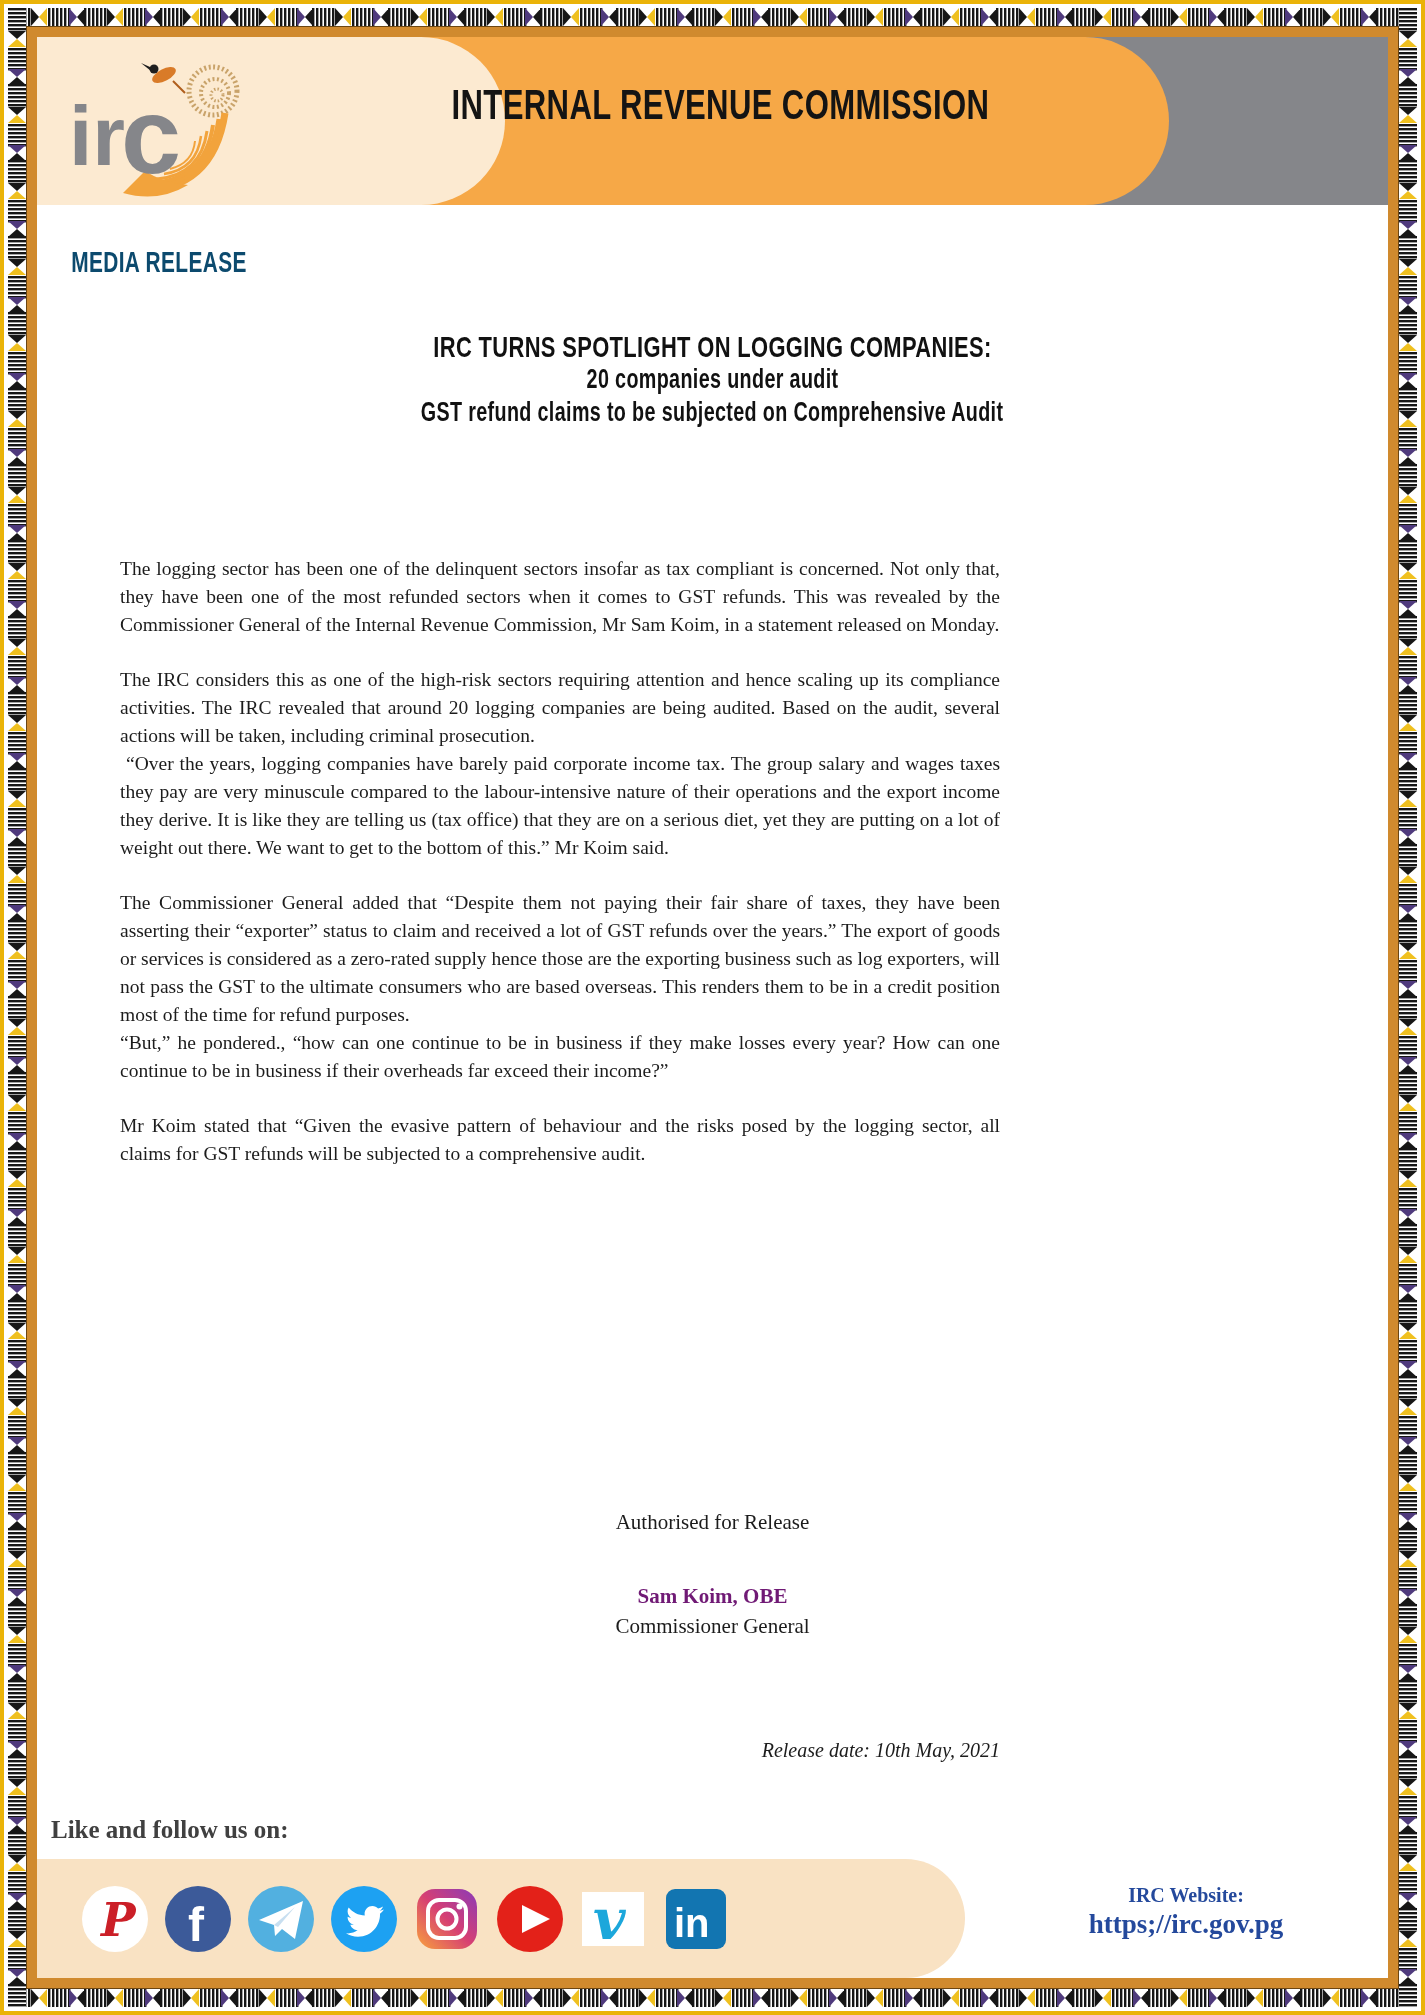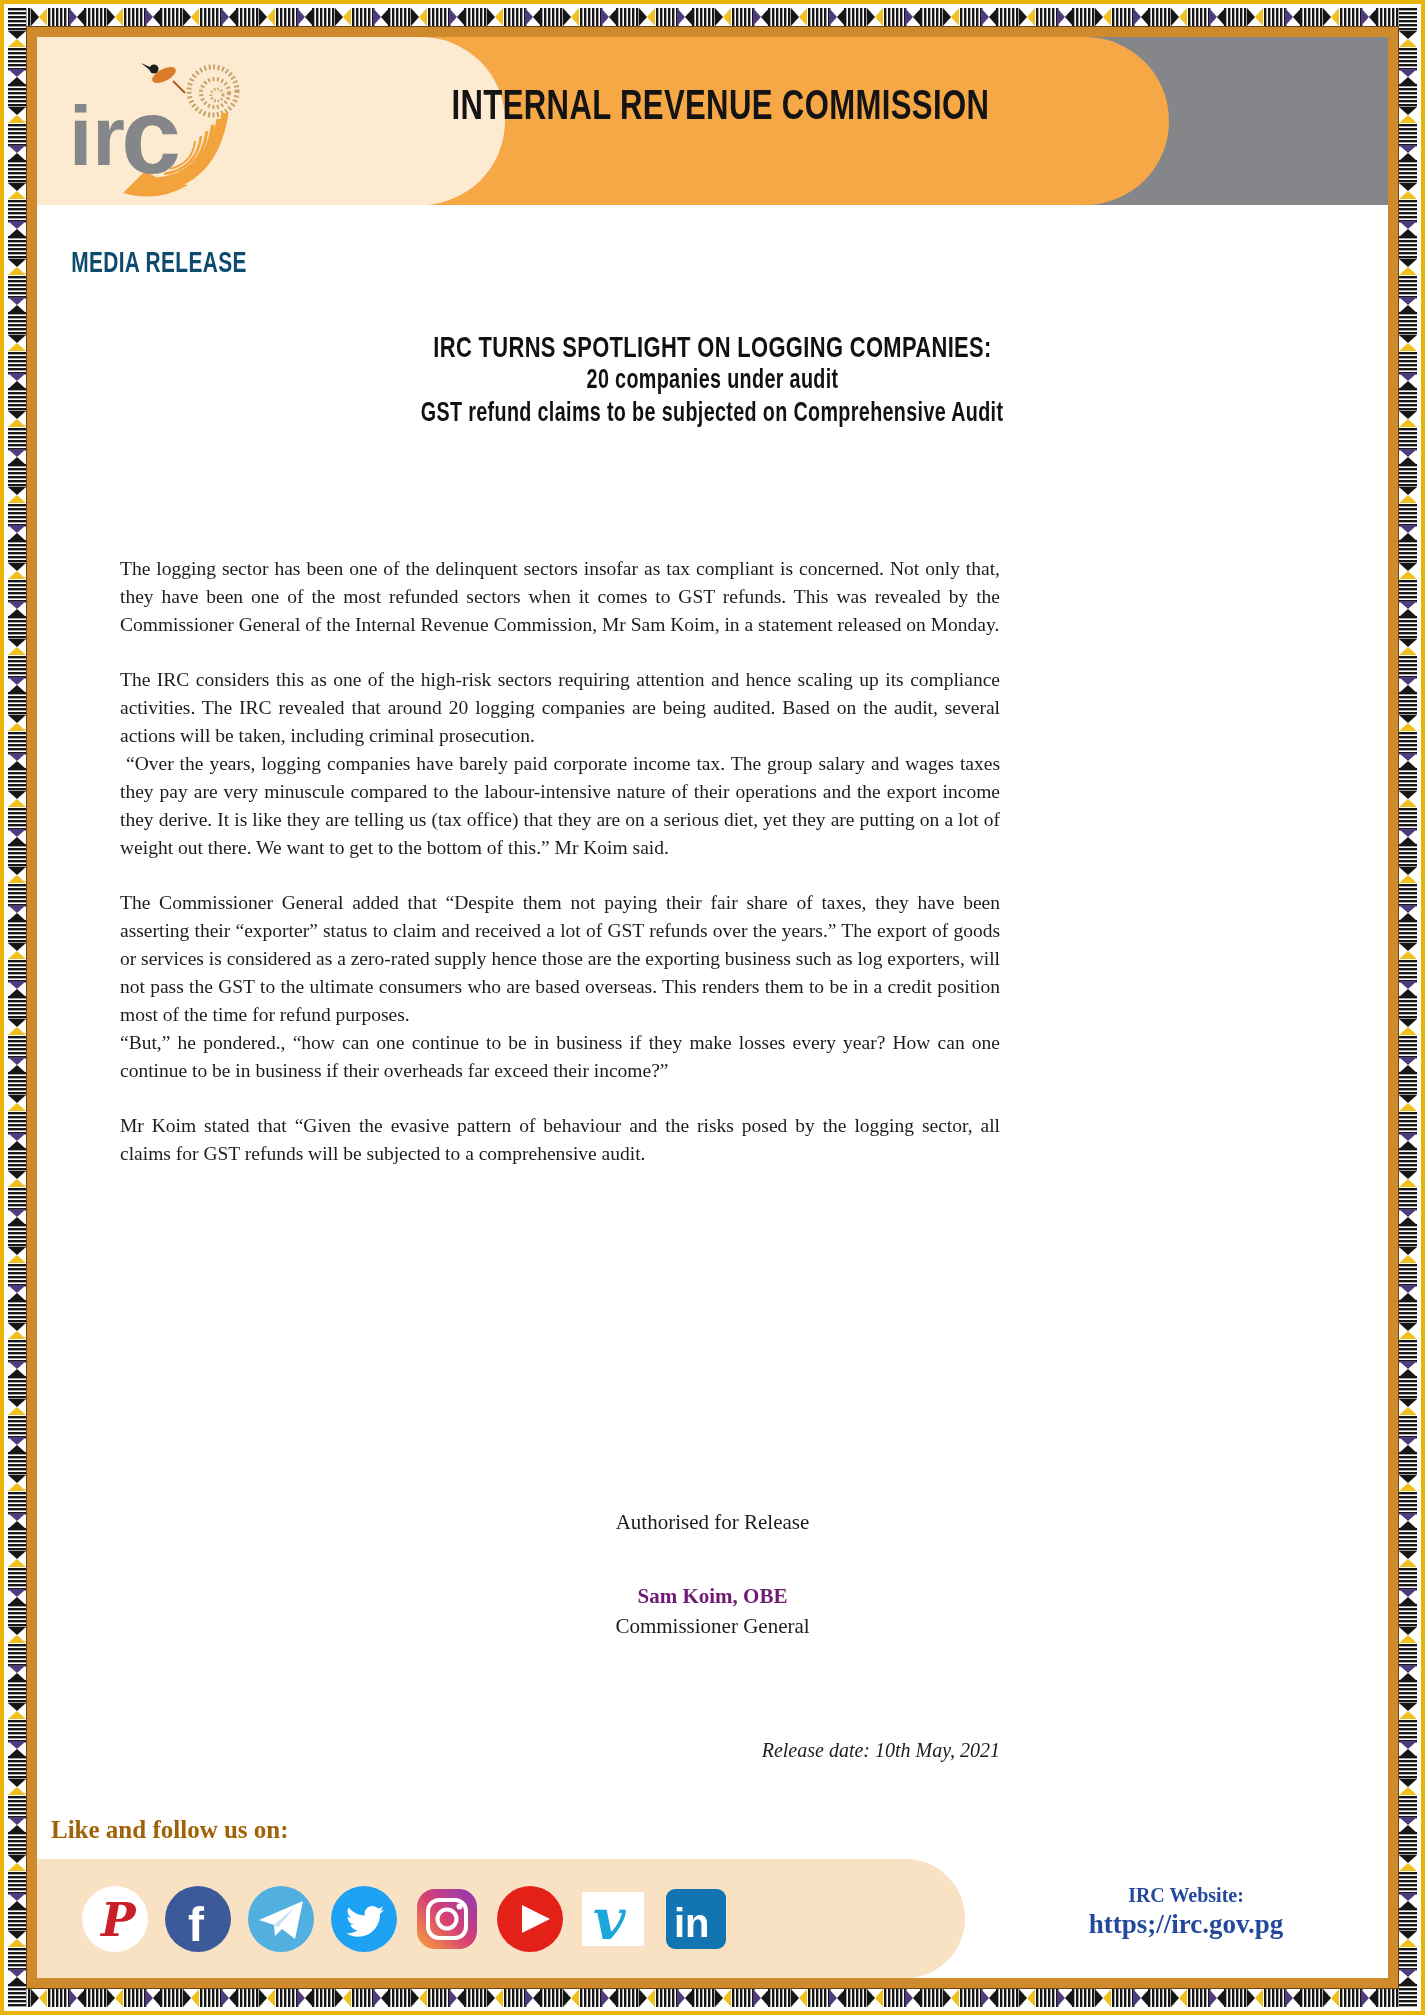--- a/index.html
+++ b/index.html
@@ -58,21 +58,21 @@
     font-size:19.5px;line-height:28px;color:#1c1c1c;
     text-align:justify;
   }
   .doc-text p{margin:0;}
   .doc-text p.gap{margin-top:27px;}
   .sig-auth{position:absolute;top:1473px;left:0;width:100%;text-align:center;font-size:21px;color:#1c1c1c;}
   .sig-name{position:absolute;top:1547px;left:0;width:100%;text-align:center;font-size:21px;font-weight:700;color:#701a75;}
   .sig-title{position:absolute;top:1577px;left:0;width:100%;text-align:center;font-size:21px;color:#1c1c1c;}
   .release-date{position:absolute;top:1702px;left:83px;width:880px;text-align:right;font-style:italic;font-size:20px;color:#1c1c1c;}
   
-  .follow-label{position:absolute;top:1779px;left:14px;font-size:25px;font-weight:700;color:#a16207;font-family:"Liberation Serif",serif;}
+  .follow-label{position:absolute;top:1779px;left:14px;font-size:25px;font-weight:700;color:#404040;font-family:"Liberation Serif",serif;}
   .footer-band{
     position:absolute;left:0;top:1822px;bottom:0;width:928px;
     background:#f9e2c3;border-radius:0 62px 62px 0;
   }
   .icon-row{position:absolute;left:44px;top:50%;transform:translateY(-50%);display:flex;align-items:center;gap:15px;}
   .sicon{width:68px;height:68px;display:block;cursor:pointer;}
   .website{position:absolute;left:955px;right:8px;top:1847px;text-align:center;color:#24499c;}
   .website .w-label{font-size:20px;font-weight:700;font-family:"Liberation Serif",serif;}
   .website .w-url{font-size:27px;font-weight:700;font-family:"Liberation Serif",serif;margin-top:2px;}
 </style>

